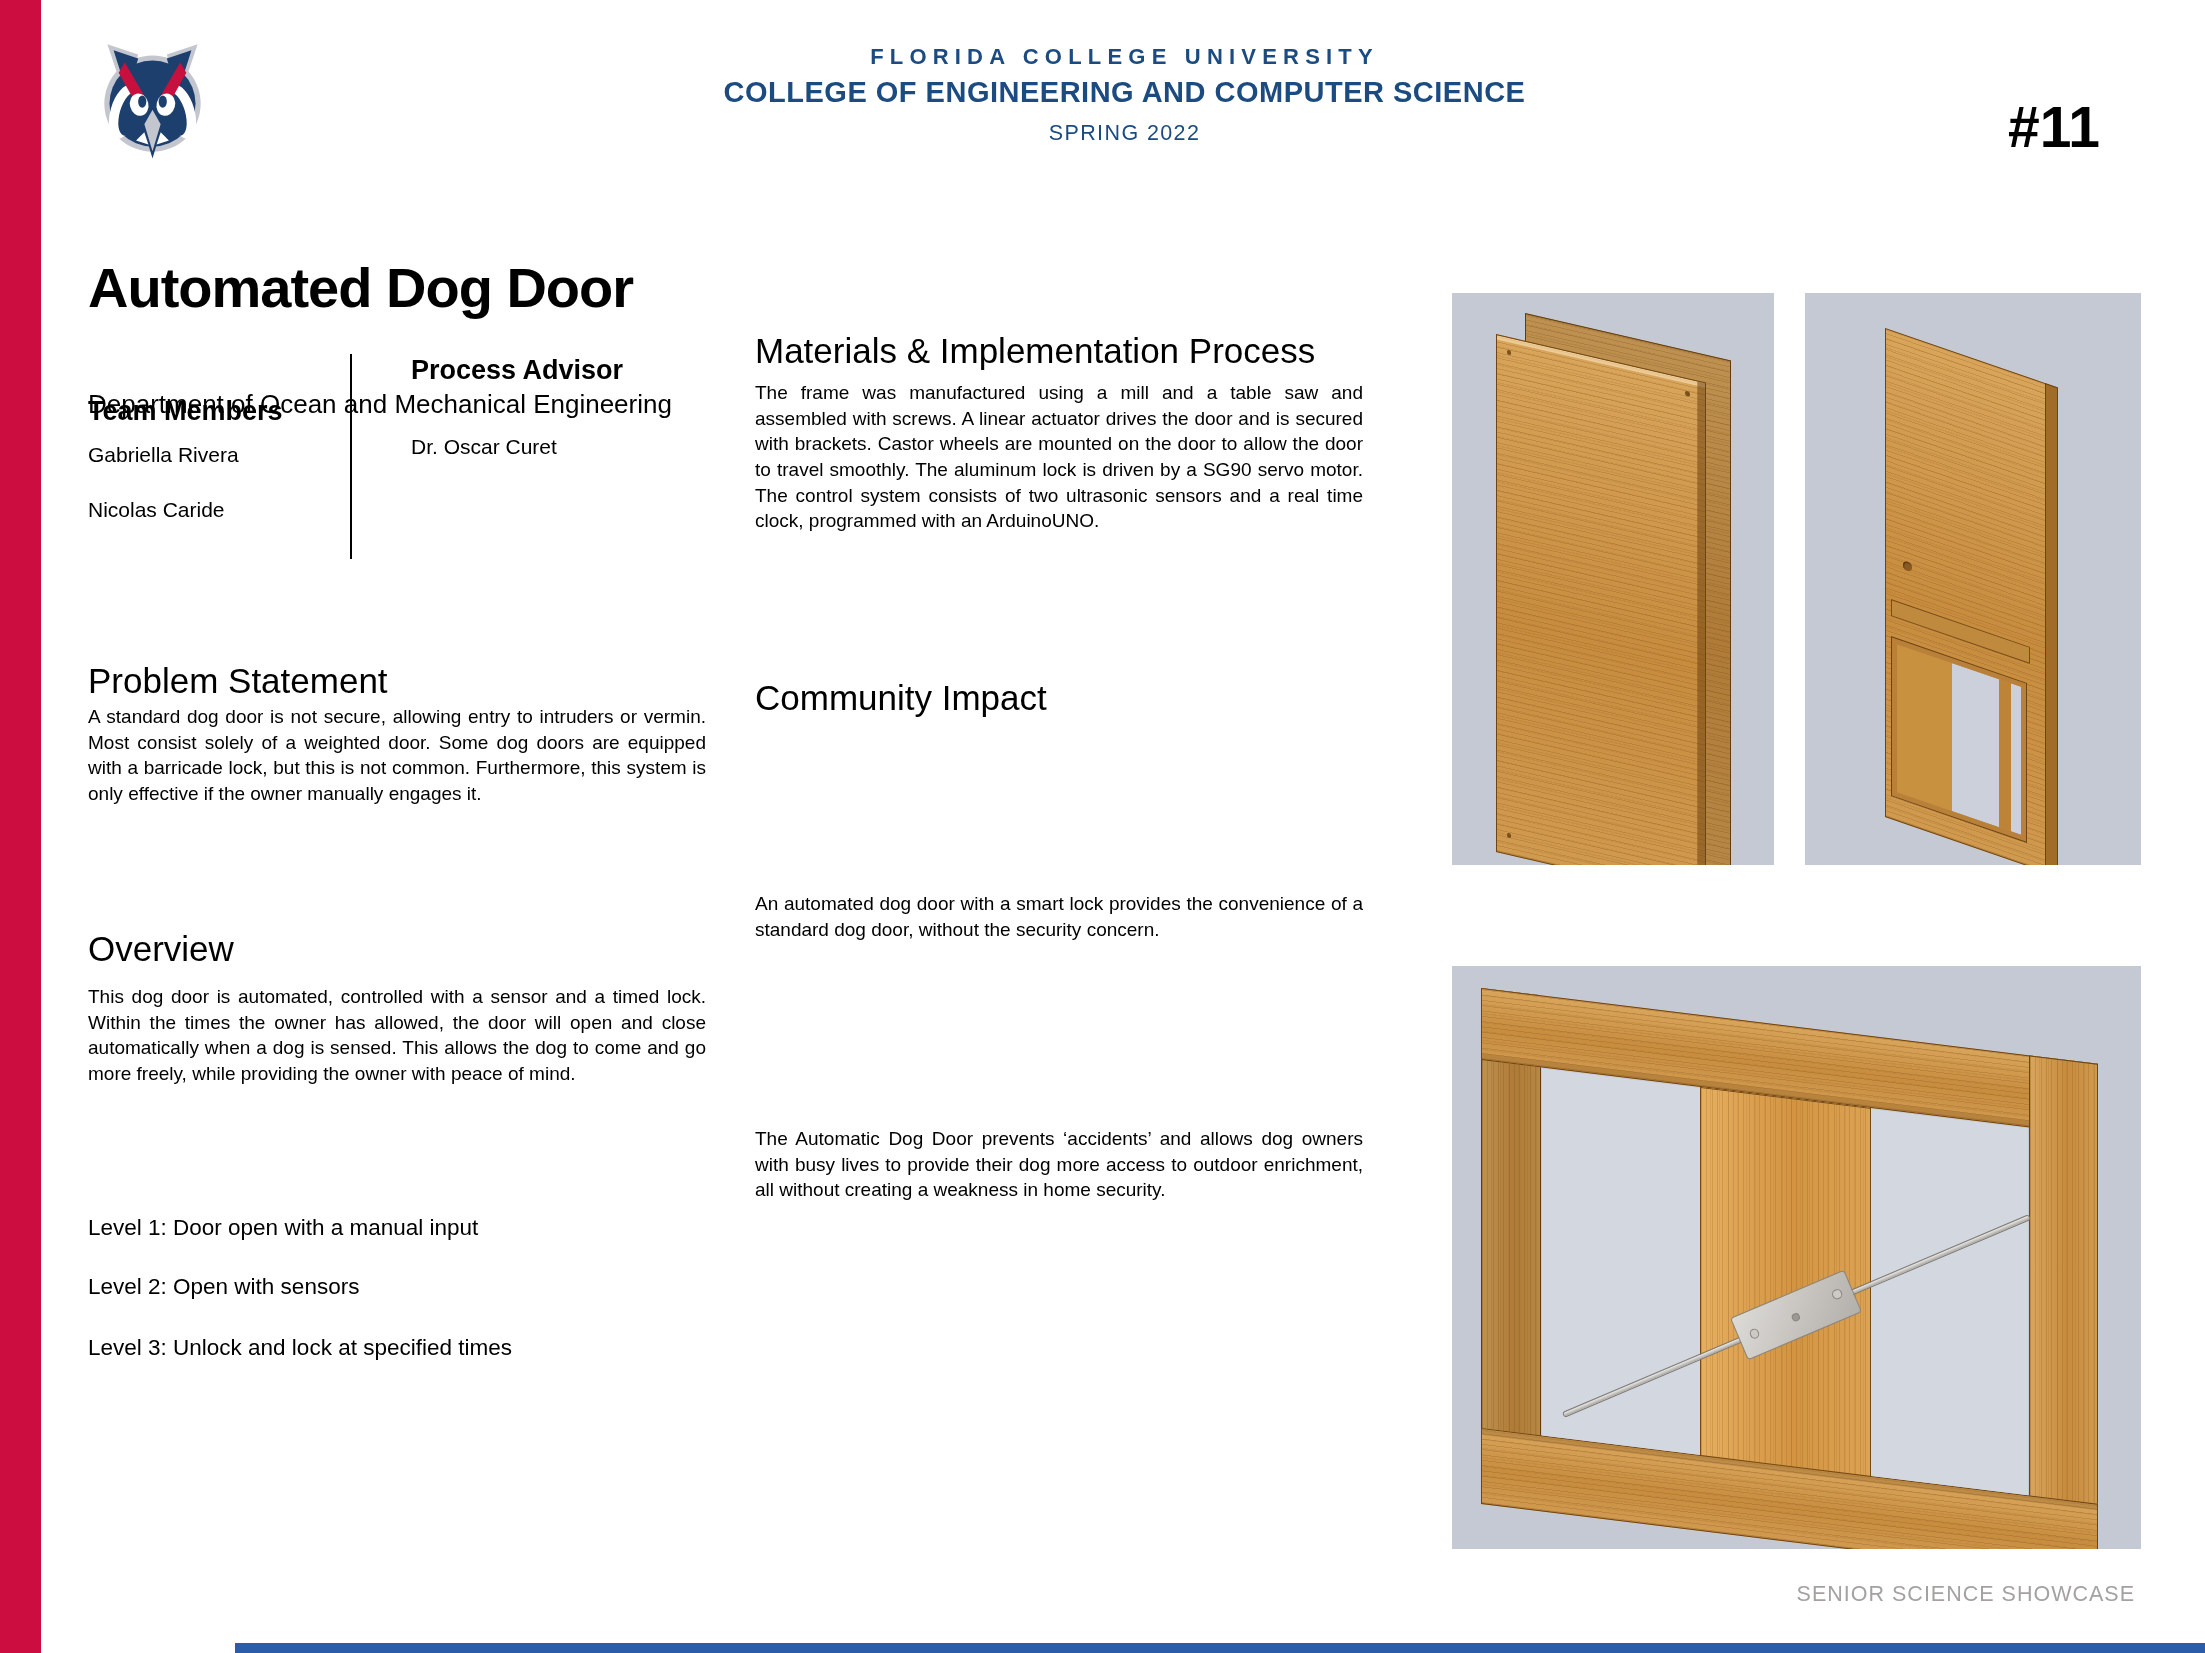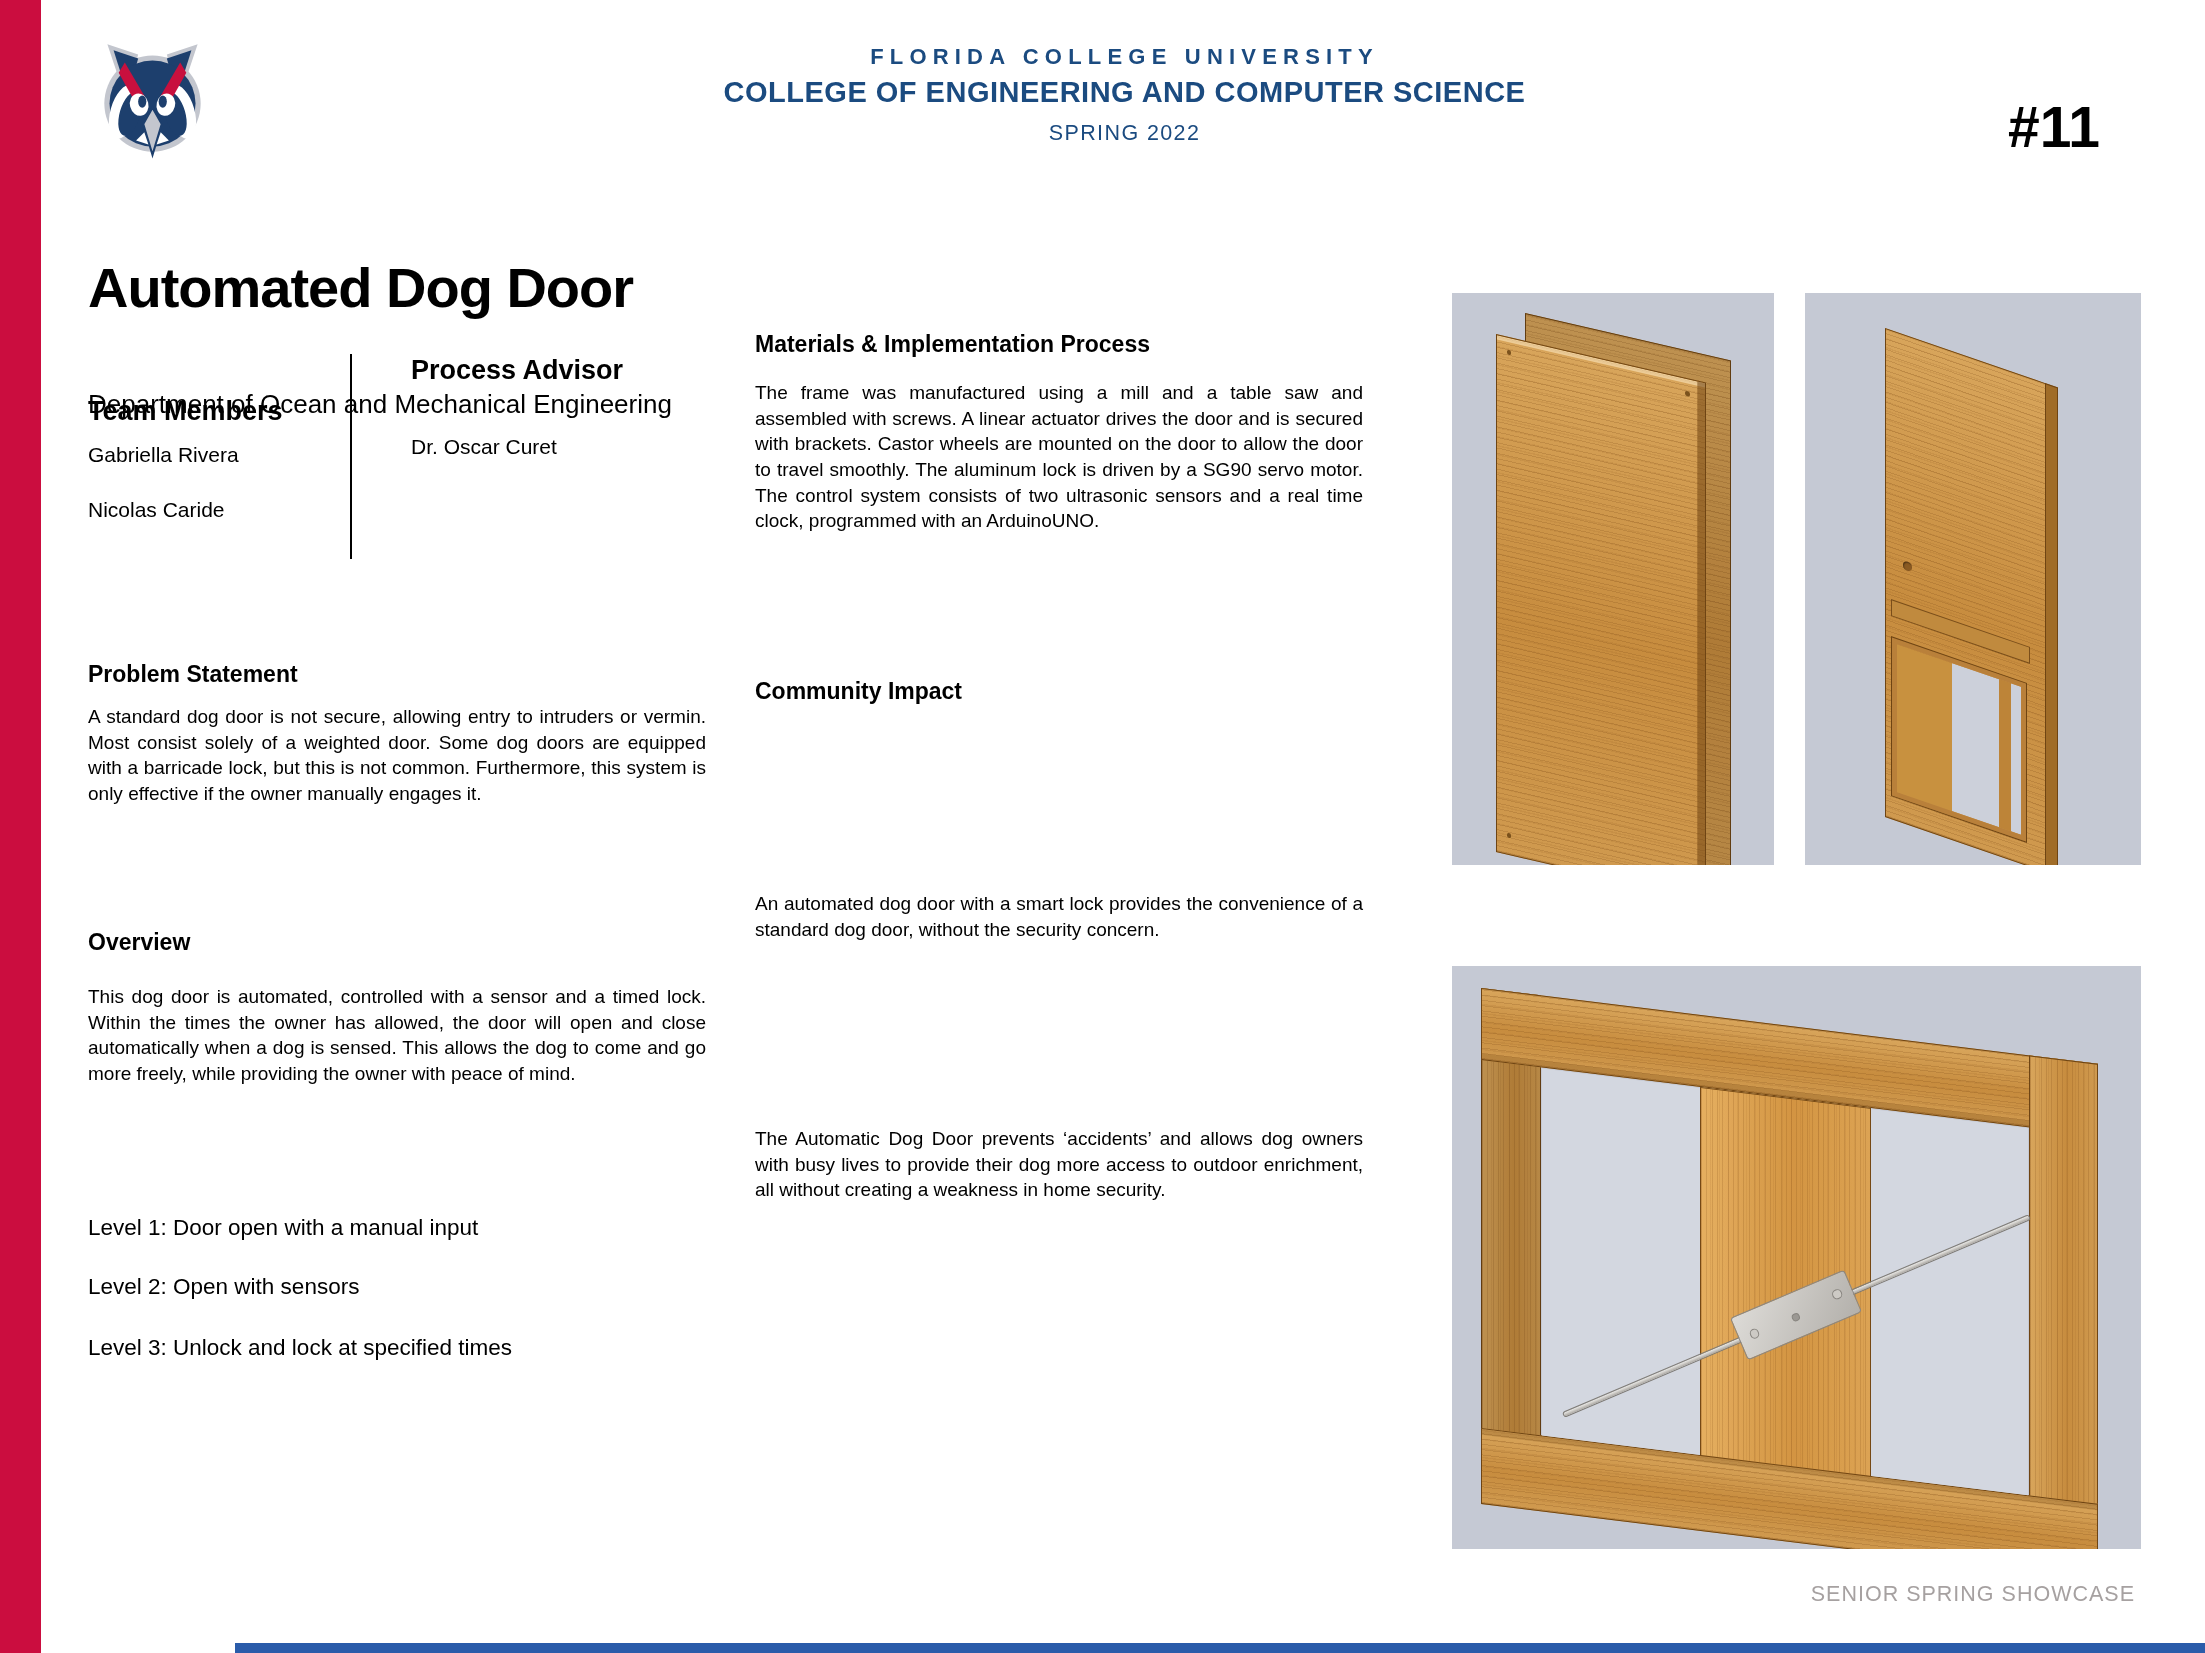--- a/index.html
+++ b/index.html
@@ -33,21 +33,21 @@
   
   .title{left:88px;top:255px;font-size:56px;font-weight:700;letter-spacing:-1px;}
   .dept{left:88px;top:389px;font-size:26px;}
   .team-heading{left:88px;top:396px;font-size:27px;font-weight:700;}
   .member-1{left:88px;top:443px;font-size:21px;}
   .member-2{left:88px;top:498px;font-size:21px;}
   .advisor-heading{left:411px;top:355px;font-size:27px;font-weight:700;}
   .advisor-name{left:411px;top:435px;font-size:21px;}
   .vdivider{left:350px;top:354px;width:1.9px;height:205px;background:#000;}
   
-  .sec-heading{font-size:23px;font-weight:700;}
+  .sec-heading{font-size:35px;font-weight:400;}
   .body-text{font-size:19px;line-height:1.35;text-align:justify;}
   .col-left{left:88px;width:618px;}
   .col-mid{left:755px;width:608px;}
   .problem-heading{top:661px;}
   .problem-body{top:704px;}
   .overview-heading{top:929px;}
   .overview-body{top:984px;}
   .level-1{top:1215px;font-size:22.5px;}
   .level-2{top:1274px;font-size:22.5px;}
   .level-3{top:1335px;font-size:22.5px;}
@@ -202,17 +202,17 @@
       <div class="abs wood-v wood-light edge f3-door"></div>
     </div>
     <div class="abs f3-rod"></div>
     <div class="abs f3-plate">
       <div class="abs f3-hole a"></div>
       <div class="abs f3-hole b"></div>
       <div class="abs f3-hole c"></div>
     </div>
   </div>
 
-  <div class="abs footer-label">SENIOR SPRING SHOWCASE</div>
+  <div class="abs footer-label">SENIOR SCIENCE SHOWCASE</div>
   <div class="abs blue-bar"></div>
 
 </div>
 
 
 </body></html>

